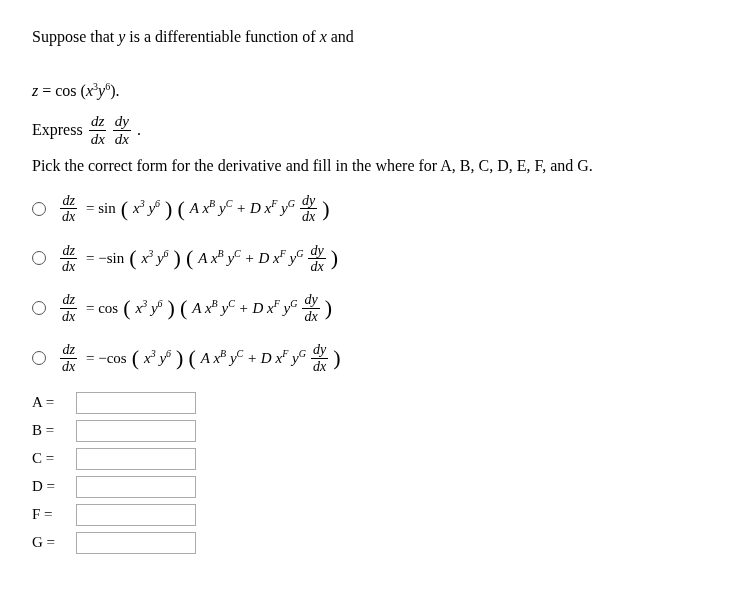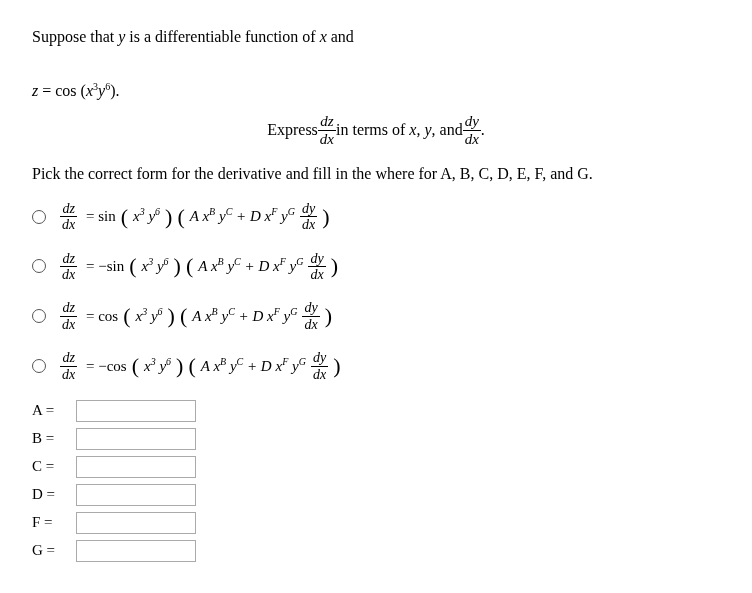--- a/index.html
+++ b/index.html
@@ -7,21 +7,21 @@
       background: #fff;
       font-family: "Times New Roman", Times, serif;
       font-size: 16px;
       color: #000;
       width: 752px;
       min-height: 593px;
       padding: 24px 32px;
     }
     .intro-text { margin-bottom: 28px; line-height: 1.6; }
     .equation-line { margin-bottom: 10px; line-height: 1.6; }
-    .express-line { margin-bottom: 14px; line-height: 1.6; display: flex; align-items: center; flex-wrap: wrap; justify-content: center;}
+    .express-line { margin-bottom: 6px; line-height: 1.6; display: flex; align-items: center; gap: 6px; flex-wrap: wrap;}
     .pick-line { margin-bottom: 14px; line-height: 1.6; }
     .frac {
       display: inline-flex;
       flex-direction: column;
       align-items: center;
       vertical-align: middle;
       font-size: 15px;
       line-height: 1.1;
     }
     .frac .num { border-bottom: 1px solid #000; padding: 0 2px; }
@@ -86,21 +86,20 @@
 <p class="equation-line">
   <span class="italic">z</span> = cos (<span class="italic">x</span><sup>3</sup><span class="italic">y</span><sup>6</sup>).
 </p>
 
 <div class="express-line">
   <span>Express</span>
   <span class="frac">
     <span class="num italic">dz</span>
     <span class="den italic">dx</span>
   </span>
-  <span>in terms of <span class="italic">x</span>, <span class="italic">y</span>, and</span>
   <span class="frac">
     <span class="num italic">dy</span>
     <span class="den italic">dx</span>
   </span>
   <span>.</span>
 </div>
 
 <p class="pick-line">
   Pick the correct form for the derivative and fill in the where for A, B, C, D, E, F, and G.
 </p>

